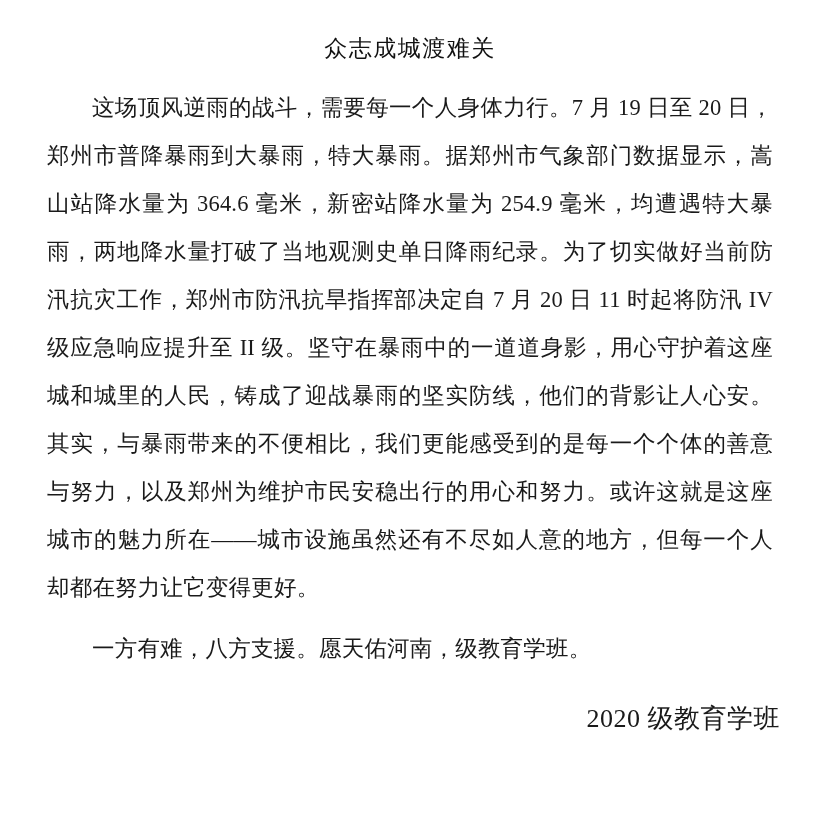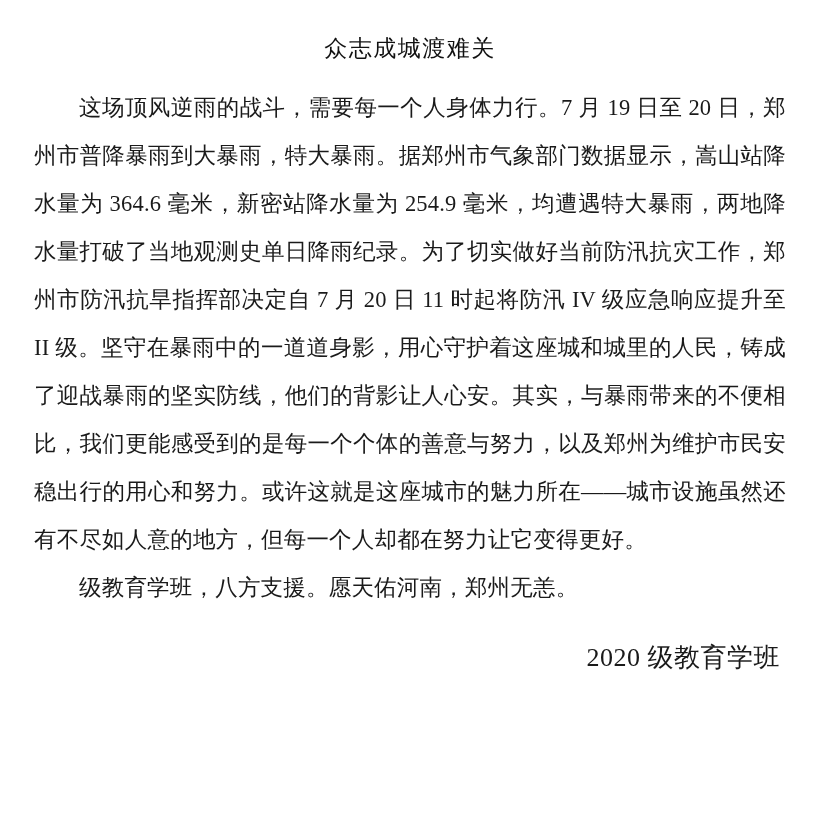--- a/index.html
+++ b/index.html
@@ -33,21 +33,21 @@
   }
   .body-text {
     font-size: 22.5px;
     line-height: 48px;
     text-align: justify;
     text-justify: inter-ideograph;
     letter-spacing: 0.2px;
     color: #1a1a1a;
   }
   .para {
-    margin: 0;
+    margin: 13px;
     text-indent: 2em;
     text-align: justify;
     text-justify: inter-ideograph;
   }
   .para + .para {
     margin-top: 0;
   }
   .signature {
     margin-top: 26px;
     text-align: right;
@@ -60,18 +60,18 @@
 </style>
 </head>
 <body>
 
 <div class="page">
 
   <h1 class="doc-title">众志成城渡难关</h1>
 
   <div class="body-text">
     <p class="para">这场顶风逆雨的战斗，需要每一个人身体力行。7 月 19 日至 20 日，郑州市普降暴雨到大暴雨，特大暴雨。据郑州市气象部门数据显示，嵩山站降水量为 364.6 毫米，新密站降水量为 254.9 毫米，均遭遇特大暴雨，两地降水量打破了当地观测史单日降雨纪录。为了切实做好当前防汛抗灾工作，郑州市防汛抗旱指挥部决定自 7 月 20 日 11 时起将防汛 IV 级应急响应提升至 II 级。坚守在暴雨中的一道道身影，用心守护着这座城和城里的人民，铸成了迎战暴雨的坚实防线，他们的背影让人心安。其实，与暴雨带来的不便相比，我们更能感受到的是每一个个体的善意与努力，以及郑州为维护市民安稳出行的用心和努力。或许这就是这座城市的魅力所在——城市设施虽然还有不尽如人意的地方，但每一个人却都在努力让它变得更好。</p>
-    <p class="para">级教育学班，八方支援。愿天佑河南，郑州无恙。</p>
+    <p class="para">一方有难，八方支援。愿天佑河南，级教育学班。</p>
   </div>
 
   <div class="signature">2020 级教育学班</div>
 
 </div>
 
 </body></html>

